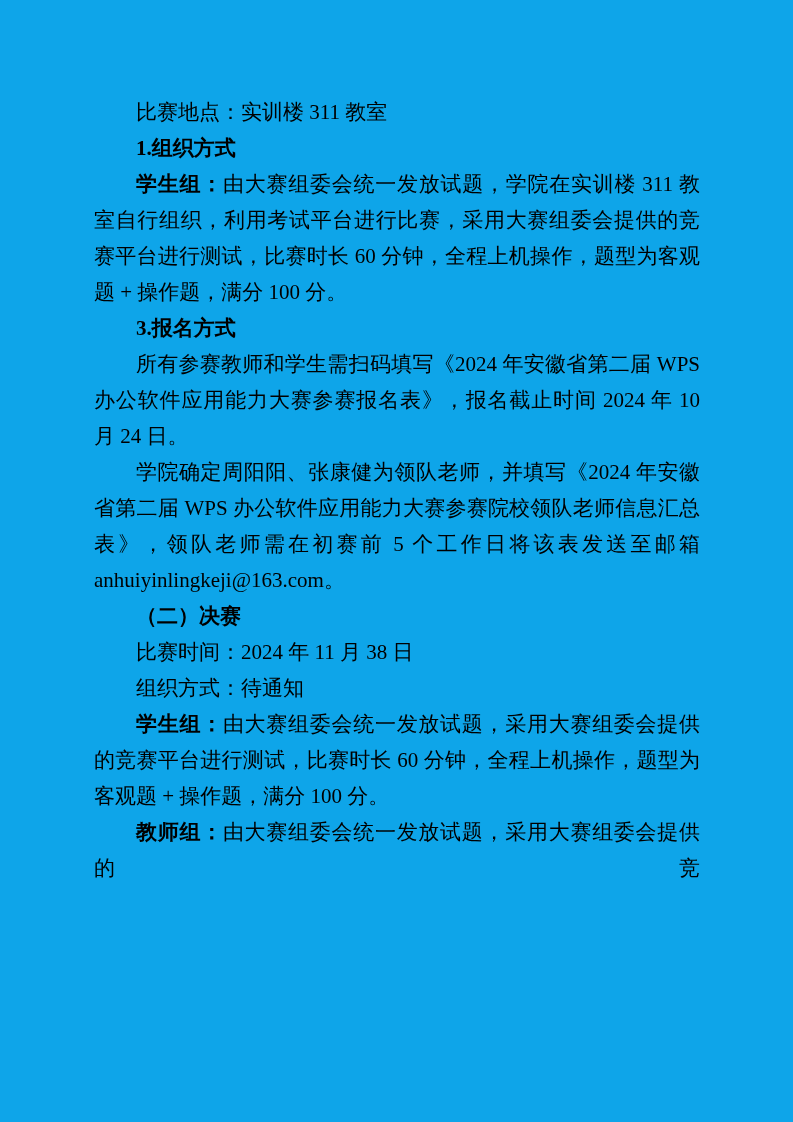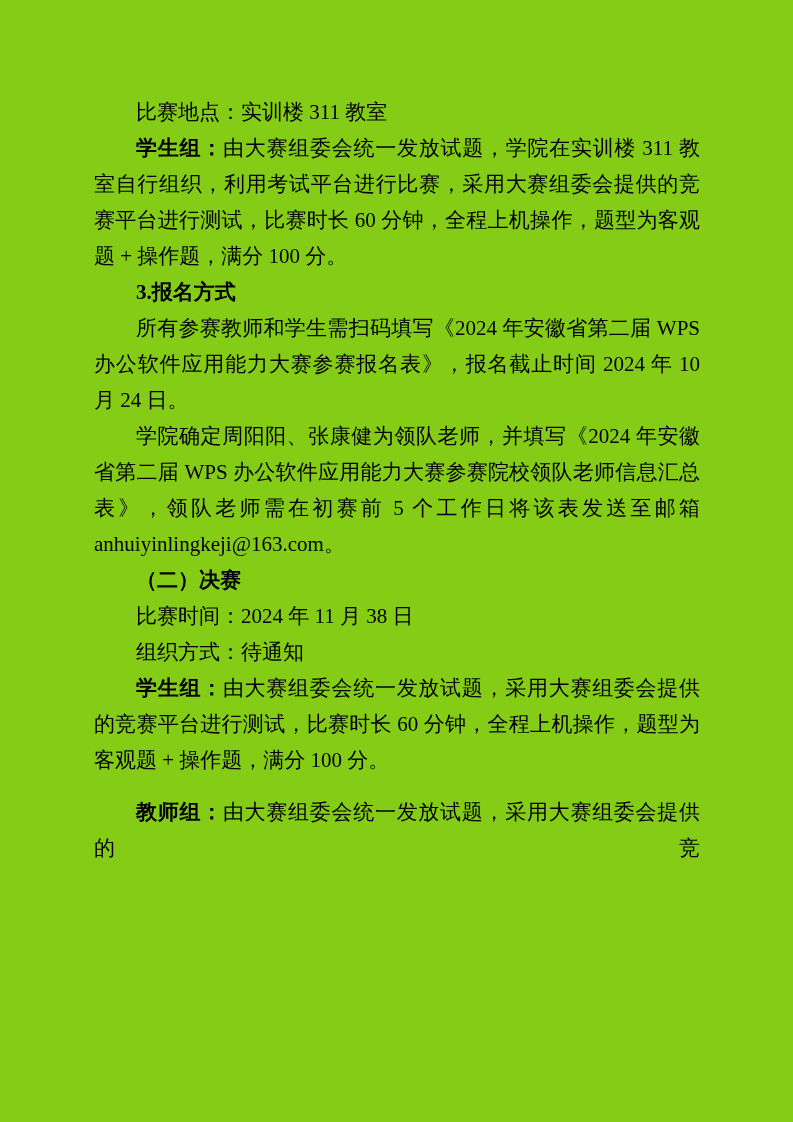--- a/index.html
+++ b/index.html
@@ -4,21 +4,21 @@
 <style>
   html, body {
     margin: 0;
     padding: 0;
     background: #ffffff;
   }
   .page {
     position: relative;
     width: 793px;
     height: 1122px;
-    background: #84cc16;
+    background: #0ea5e9;
     overflow: hidden;
     font-family: "Liberation Serif", "DejaVu Serif", serif;
     color: #000000;
   }
   .content {
     position: absolute;
     left: 94px;
     top: 94px;
     width: 606px;
   }
@@ -32,31 +32,31 @@
   }
   .heading {
     font-weight: bold;
   }
   .lead {
     font-weight: bold;
   }
   
   .force-justify {
     text-align-last: justify;
-    margin-top: 16px;
   }
 </style>
 </head>
 <body>
 
 <div class="page">
   <div class="content">
 
     <p class="para"><span>比赛地点：实训楼 311 教室</span></p>
 
+    <p class="para heading">1.组织方式</p>
 
     <p class="para"><span class="lead">学生组：</span><span>由大赛组委会统一发放试题，学院在实训楼 311 教室自行组织，利用考试平台进行比赛，采用大赛组委会提供的竞赛平台进行测试，比赛时长 60 分钟，全程上机操作，题型为客观题 + 操作题，满分 100 分。</span></p>
 
 
     <p class="para heading">3.报名方式</p>
 
     <p class="para"><span>所有参赛教师和学生需扫码填写《2024 年安徽省第二届 WPS 办公软件应用能力大赛参赛报名表》，报名截止时间 2024 年 10 月 24 日。</span></p>
 
     <p class="para"><span>学院确定周阳阳、张康健为领队老师，并填写《2024 年安徽省第二届 WPS 办公软件应用能力大赛参赛院校领队老师信息汇总表》，领队老师需在初赛前 5 个工作日将该表发送至邮箱 anhuiyinlingkeji@163.com。</span></p>
 

